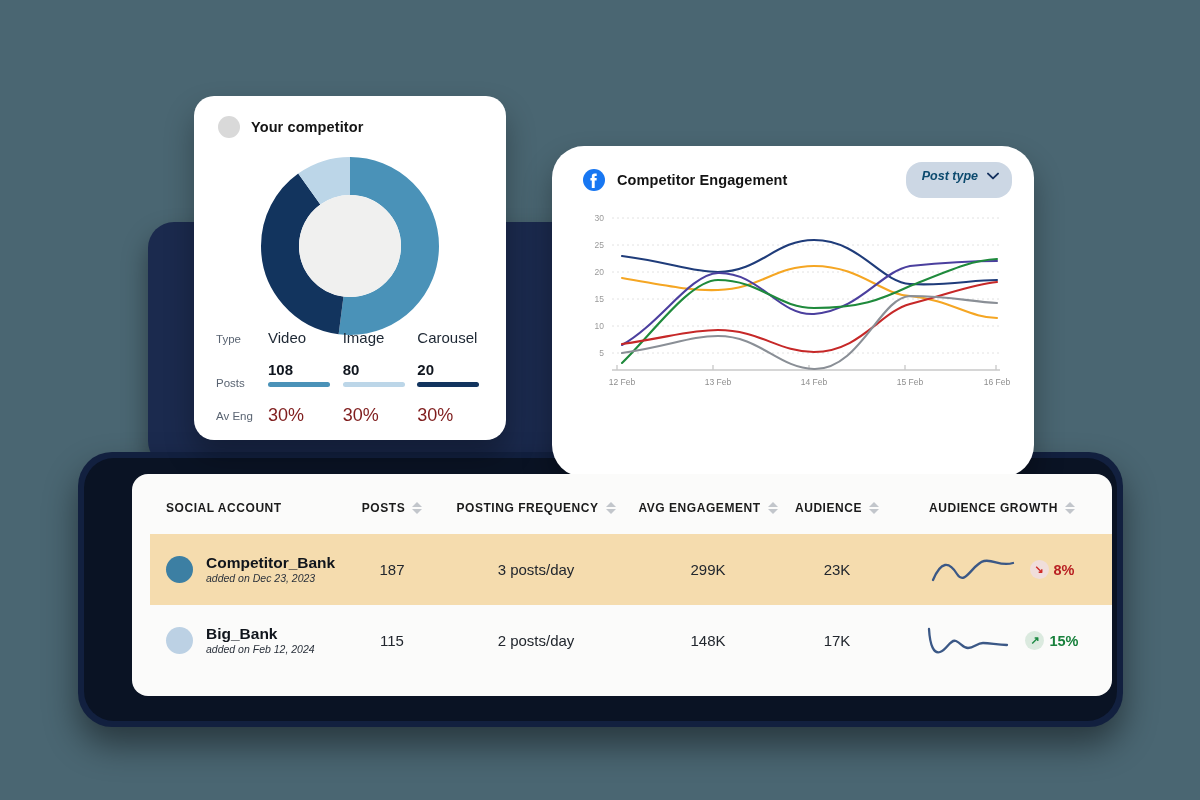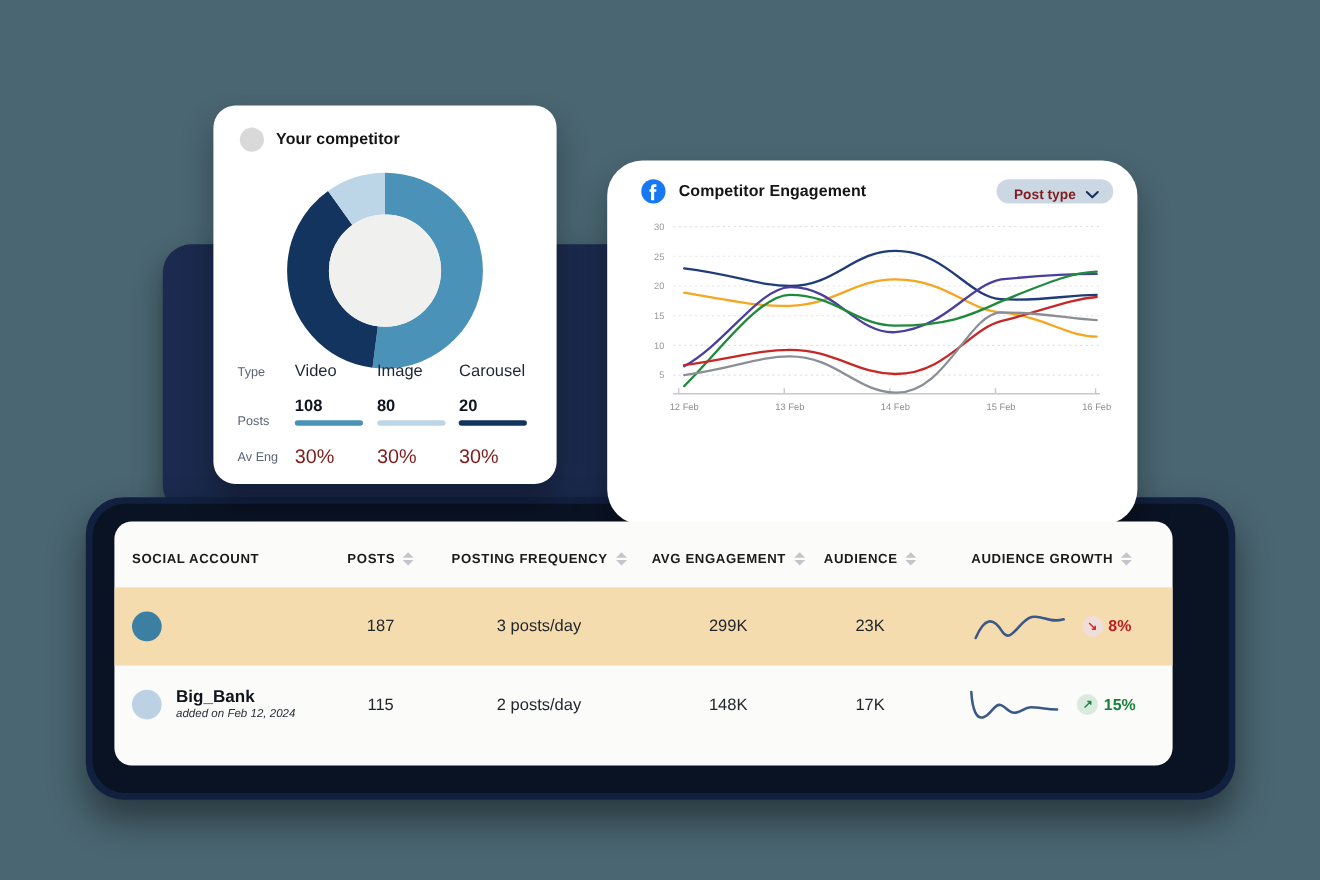--- a/index.html
+++ b/index.html
@@ -128,40 +128,42 @@
   .fb-icon { flex: none; margin-right: 11px; }
   .eng-title {
     font-size: 14.5px;
     font-weight: bold;
     color: #141414;
     letter-spacing: .1px;
   }
   .pill {
     margin-left: auto;
     background: #ccd7e4;
-    color: #7f1d1d;
+    color: #0c4a6e;
     font-size: 12.5px;
     font-weight: bold;
     border-radius: 16px;
-    padding: 7px 13px 1px 16px;
+    padding: 7px 13px 15px 16px;
     display: flex;
     align-items: center;
     gap: 9px;
     cursor: pointer;
+    font-style: italic;
   }
   .chart-area { padding: 6px 12px 0 8px; }
 
   
   .table-card {
     position: absolute;
-    left: 104px; top: 474px;
+    left: 132px; top: 474px;
     width: 962px; height: 222px;
     background: #fbfbfa;
     border-radius: 16px;
     overflow: hidden;
+    padding-left: 18px;
   }
   .trow {
     display: grid;
     grid-template-columns: 196px 92px 196px 148px 110px 1fr;
     align-items: center;
     height: 71px;
   }
   .thead {
     height: 52px;
     padding-top: 8px;
@@ -399,20 +401,24 @@
         <span class="sortc">
             <i class="up"></i>
             <i class="dn"></i>
           </span>
       </div>
     </div>
 
     <div class="trow row-hl">
       <div class="acct">
         <div class="acct-av" style="background:#3c7fa3"></div>
+        <div>
+          <div class="acct-name">Competitor_Bank</div>
+          <div class="acct-sub">added on Dec 23, 2023</div>
+        </div>
       </div>
       <div class="cell">187</div>
       <div class="cell">3 posts/day</div>
       <div class="cell">299K</div>
       <div class="cell">23K</div>
       <div class="growth">
         <svg width="86" height="34" viewBox="0 0 86 34">
           <path d="M3,27 C11,8 19,8 27,21 C35,34 43,10 54,8 C64,6 70,14 83,10" fill="none" stroke="#3b5886" stroke-width="2.3" stroke-linecap="round"></path>
         </svg>
         <span class="badge down">

